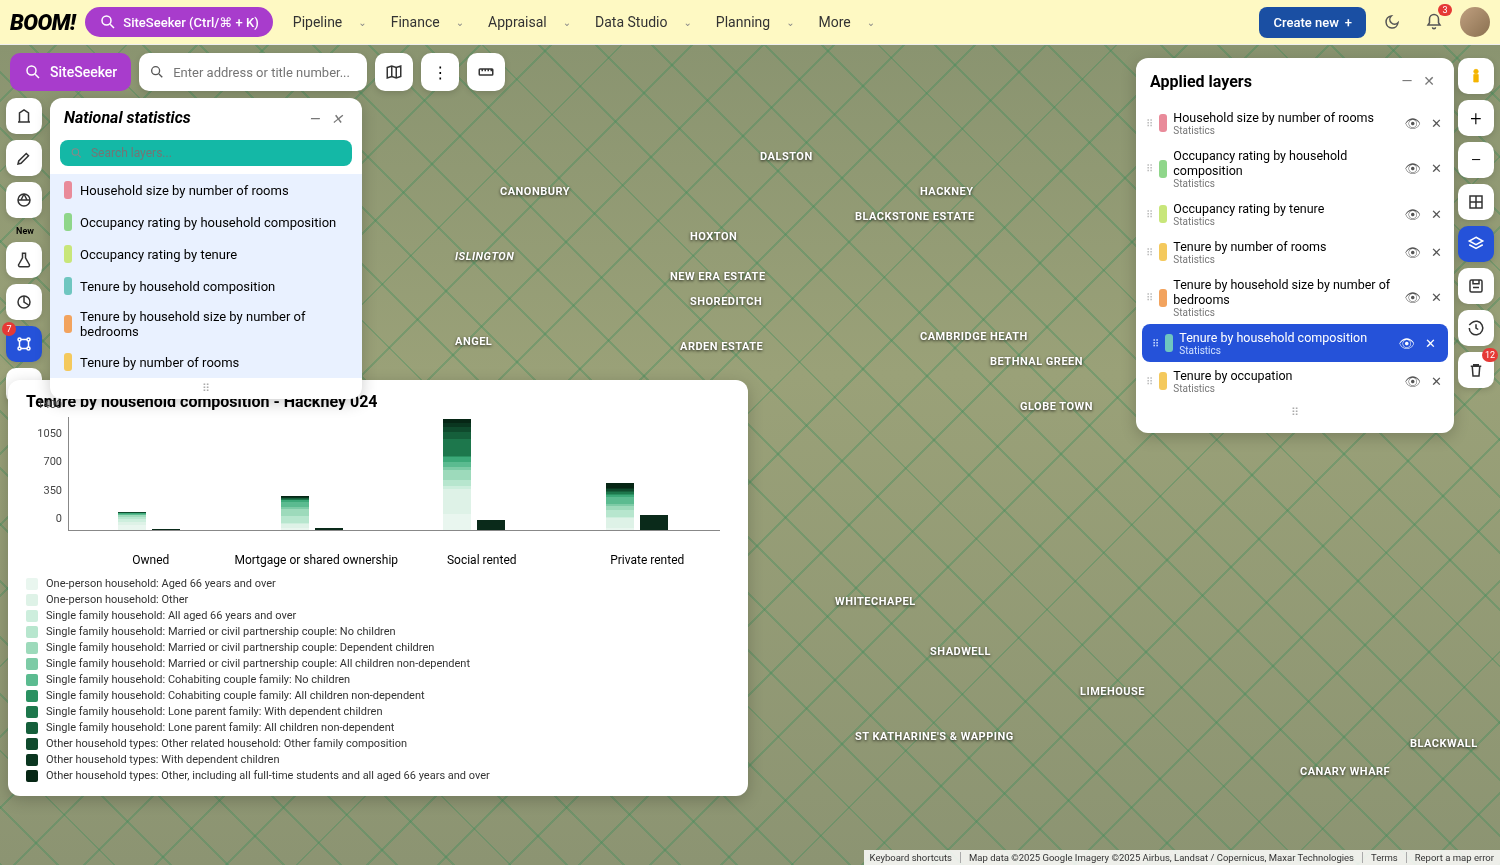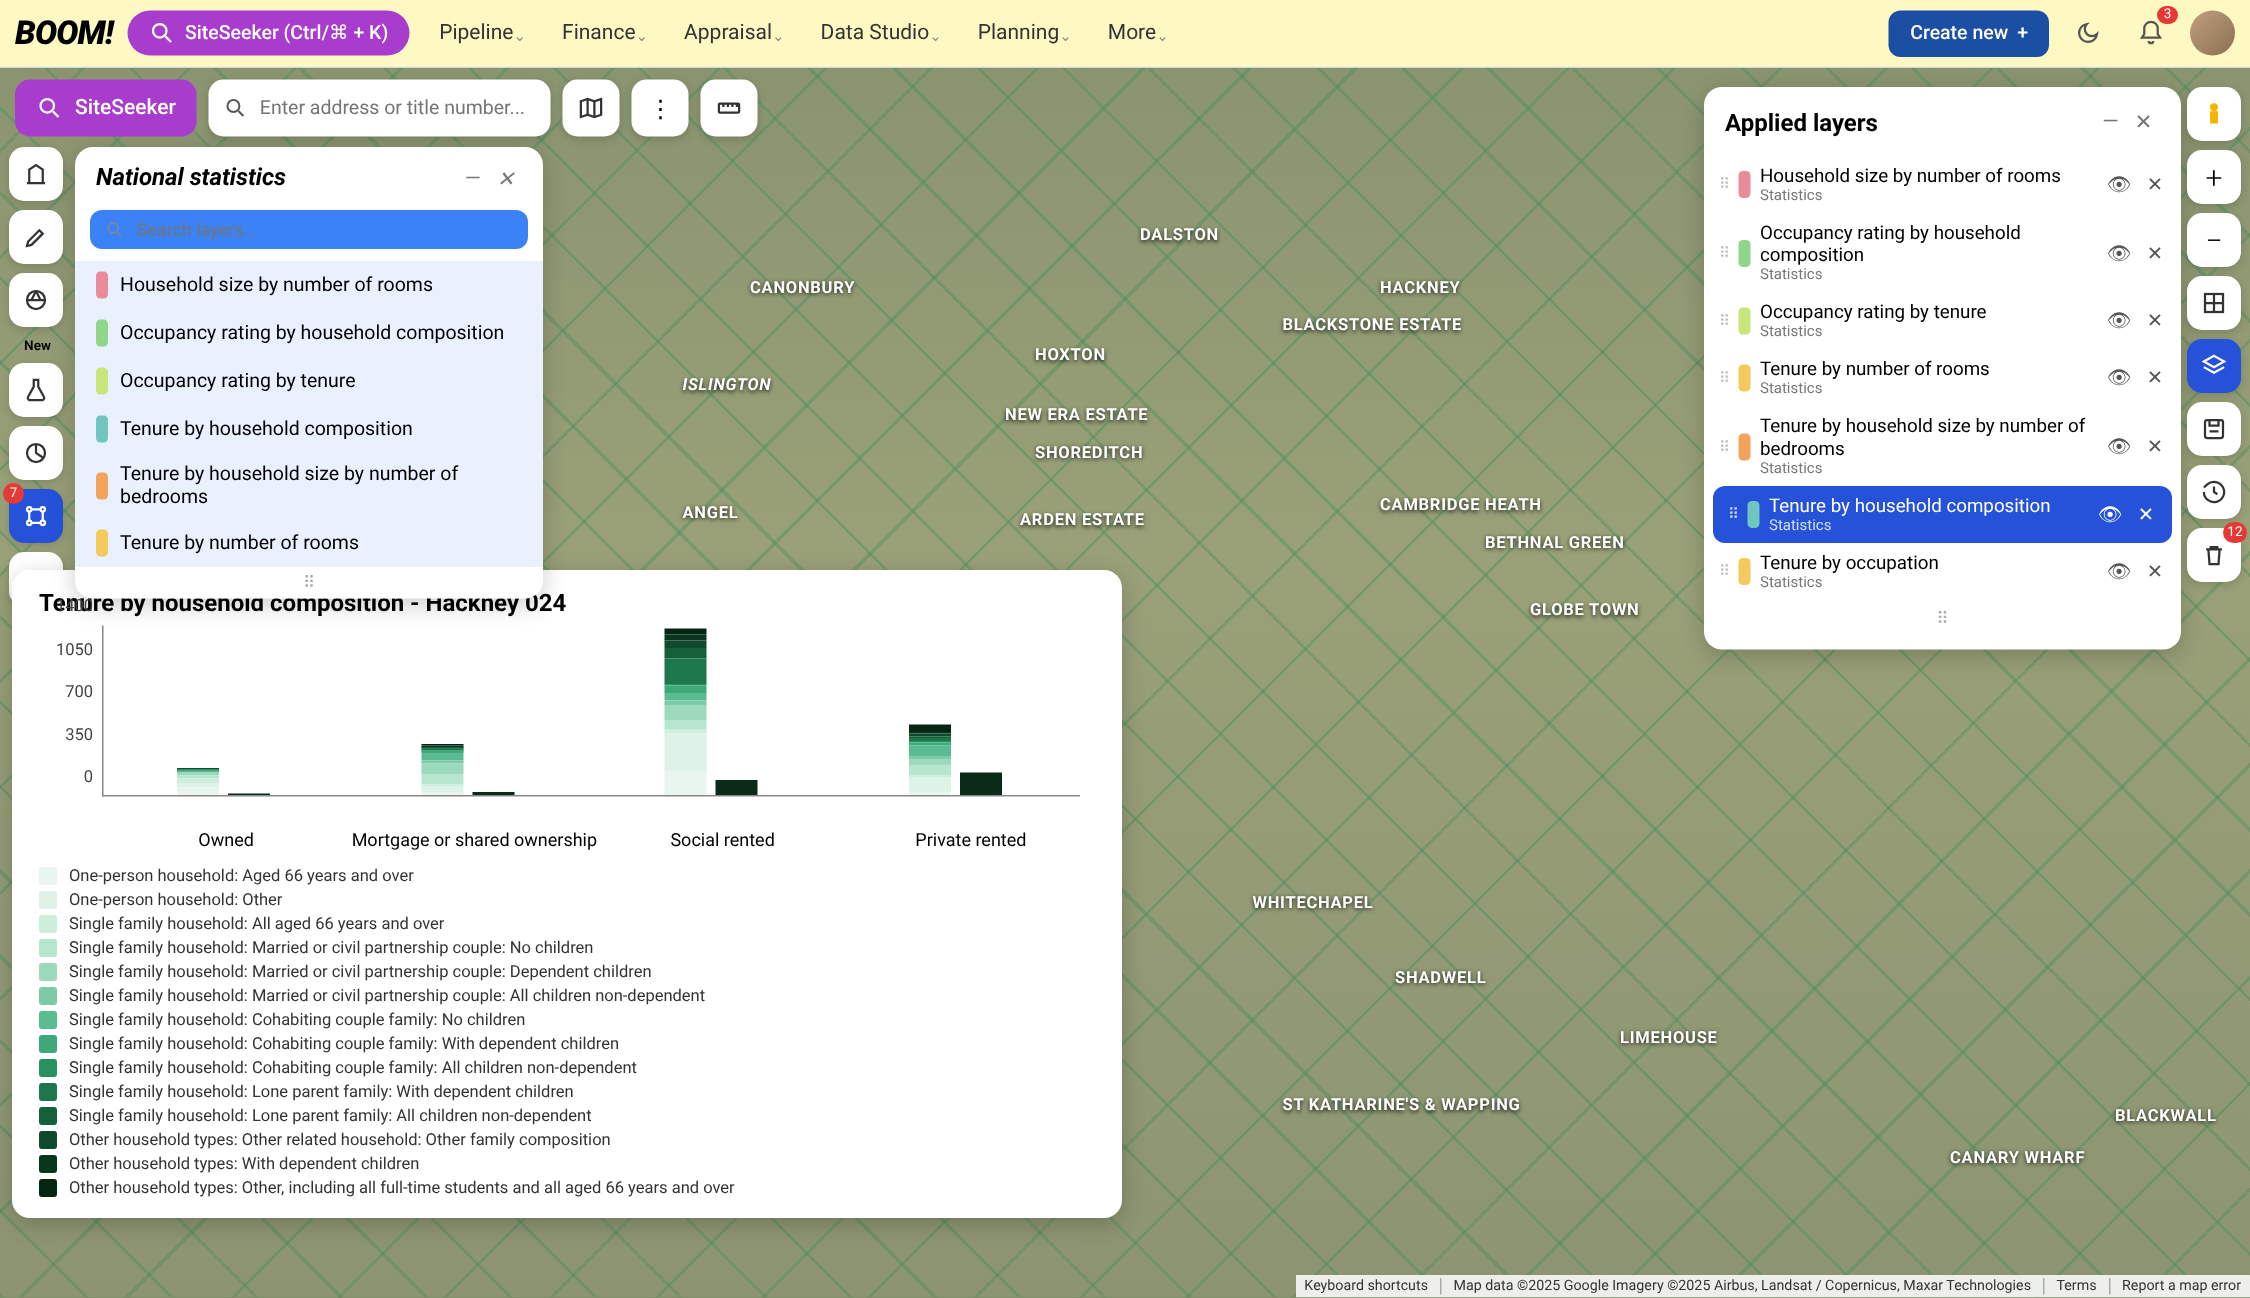--- a/index.html
+++ b/index.html
@@ -3,21 +3,21 @@
 <meta charset="utf-8">
 <style>
 * { margin: 0; padding: 0; box-sizing: border-box; font-family: -apple-system, BlinkMacSystemFont, "Segoe UI", Roboto, sans-serif; }
 body { width: 1500px; height: 865px; overflow: hidden; position: relative; background: #7a8a65; }
 
 
 .topnav { position: absolute; top: 0; left: 0; right: 0; height: 45px; background: #fef9c3; display: flex; align-items: center; padding: 0 10px; gap: 10px; z-index: 100; border-bottom: 1px solid #eee; }
 .logo { font-size: 22px; font-weight: 900; font-style: italic; letter-spacing: -0.5px; }
 .siteseeker-pill { background: #a83ccc; color: #fff; border-radius: 18px; padding: 6px 14px; display: flex; align-items: center; gap: 6px; font-size: 13px; font-weight: 500; }
 .nav-items { display: flex; gap: 4px; }
-.nav-item { padding: 6px 10px; font-size: 14px; color: #333; display: flex; align-items: flex-end; gap: 0; cursor: pointer; border-radius: 6px; }
+.nav-item { padding: 6px 10px; font-size: 14px; color: #333; display: flex; align-items: center; gap: 16px; cursor: pointer; border-radius: 6px; }
 .chev { font-size: 10px; color: #888; }
 .topnav-right { margin-left: auto; display: flex; align-items: center; gap: 10px; }
 .create-btn { background: #1a4fa3; color: #fff; border: none; border-radius: 8px; padding: 8px 14px; font-size: 13px; font-weight: 500; display: flex; align-items: center; gap: 6px; cursor: pointer; }
 .icon-btn-top { width: 32px; height: 32px; border-radius: 50%; display: flex; align-items: center; justify-content: center; cursor: pointer; position: relative; }
 .badge-red { position: absolute; top: -2px; right: -2px; background: #e53935; color: #fff; font-size: 9px; border-radius: 8px; padding: 1px 4px; min-width: 14px; text-align: center; }
 .avatar { width: 30px; height: 30px; border-radius: 50%; background: linear-gradient(135deg,#c0a080,#8a7050); }
 
 
 .map { position: absolute; top: 45px; left: 0; right: 0; bottom: 0; background: 
   repeating-linear-gradient(45deg, rgba(60,140,90,0.35) 0 2px, transparent 2px 40px),
@@ -38,21 +38,21 @@
 .rail-btn { width: 36px; height: 36px; background: #fff; border-radius: 10px; display: flex; align-items: center; justify-content: center; box-shadow: 0 2px 6px rgba(0,0,0,0.15); cursor: pointer; position: relative; }
 .rail-btn.active { background: #2552d9; color: #fff; }
 .rail-new { font-size: 9px; color: #000; font-weight: 600; text-align: center; margin-top: 2px; }
 .rail-badge { position: absolute; top: -4px; left: -4px; background: #e53935; color: #fff; font-size: 9px; border-radius: 8px; min-width: 14px; height: 14px; display: flex; align-items: center; justify-content: center; padding: 0 3px; }
 
 
 .stats-panel { position: absolute; top: 98px; left: 50px; width: 312px; background: #fff; border-radius: 12px; box-shadow: 0 4px 16px rgba(0,0,0,0.2); z-index: 45; display: flex; flex-direction: column; }
 .panel-head { display: flex; align-items: flex-start; padding: 10px 14px; font-style: italic; }
 .panel-title { font-size: 16px; font-weight: 700; flex: 1; }
 .panel-ctrl { width: 22px; height: 22px; display: flex; align-items: center; justify-content: center; cursor: pointer; color: #777; font-size: 14px; }
-.search-row { margin: 0 10px 8px; background: #3b82f6; border-radius: 8px; display: flex; align-items: center; padding: 6px 10px; gap: 8px; }
+.search-row { margin: 0 10px 8px; background: #14b8a6; border-radius: 8px; display: flex; align-items: center; padding: 6px 10px; gap: 8px; }
 .search-row input { border: none; outline: none; background: transparent; font-size: 12px; width: 100%; }
 .layer-list { max-height: 220px; overflow: hidden; }
 .layer-item { display: flex; align-items: center; gap: 8px; padding: 7px 14px; font-size: 13px; cursor: pointer; }
 .layer-item.sel { background: #e9f1ff; }
 .chip { width: 8px; height: 18px; border-radius: 3px; flex-shrink: 0; }
 .grip { text-align: center; color: #aaa; padding: 4px; cursor: ns-resize; font-size: 11px; }
 
 
 .chart-panel { position: absolute; top: 380px; left: 8px; width: 740px; background: #fff; border-radius: 12px; box-shadow: 0 4px 16px rgba(0,0,0,0.2); z-index: 44; padding: 12px 18px 14px; }
 .chart-title { font-size: 16px; font-weight: 700; margin-bottom: 6px; }
@@ -424,24 +424,20 @@
       </div>
       <div class="leg-row">
         <span class="leg-sw" style="background:#7dcba6"></span>
         <span>Single family household: Married or civil partnership couple: All children non-dependent</span>
       </div>
       <div class="leg-row">
         <span class="leg-sw" style="background:#5bbb90"></span>
         <span>Single family household: Cohabiting couple family: No children</span>
       </div>
       <div class="leg-row">
-        <span class="leg-sw" style="background:#3da979"></span>
-        <span>Single family household: Cohabiting couple family: With dependent children</span>
-      </div>
-      <div class="leg-row">
         <span class="leg-sw" style="background:#2a9161"></span>
         <span>Single family household: Cohabiting couple family: All children non-dependent</span>
       </div>
       <div class="leg-row">
         <span class="leg-sw" style="background:#1d774c"></span>
         <span>Single family household: Lone parent family: With dependent children</span>
       </div>
       <div class="leg-row">
         <span class="leg-sw" style="background:#155f3b"></span>
         <span>Single family household: Lone parent family: All children non-dependent</span>

